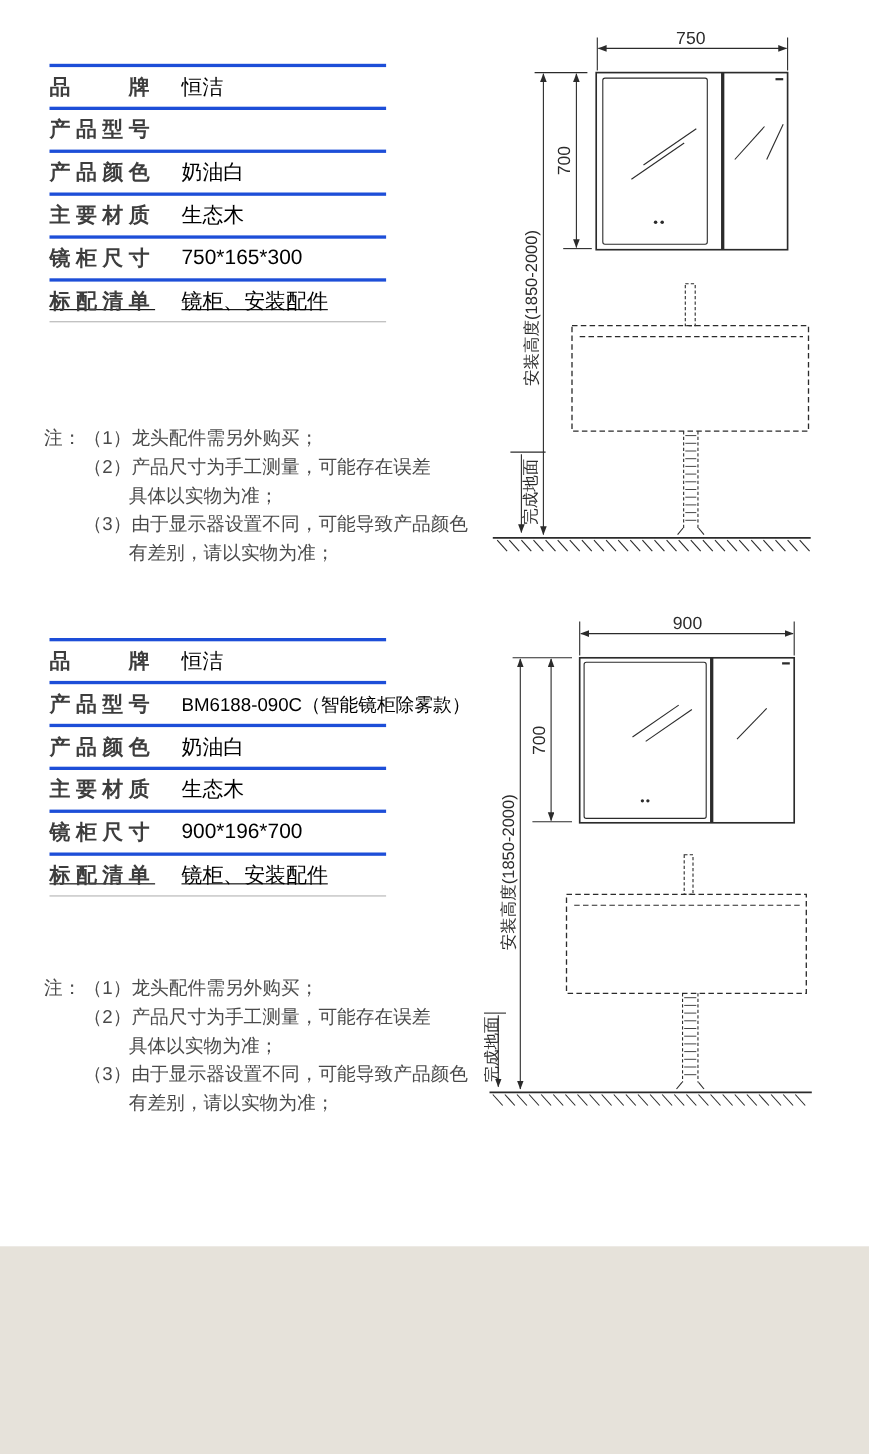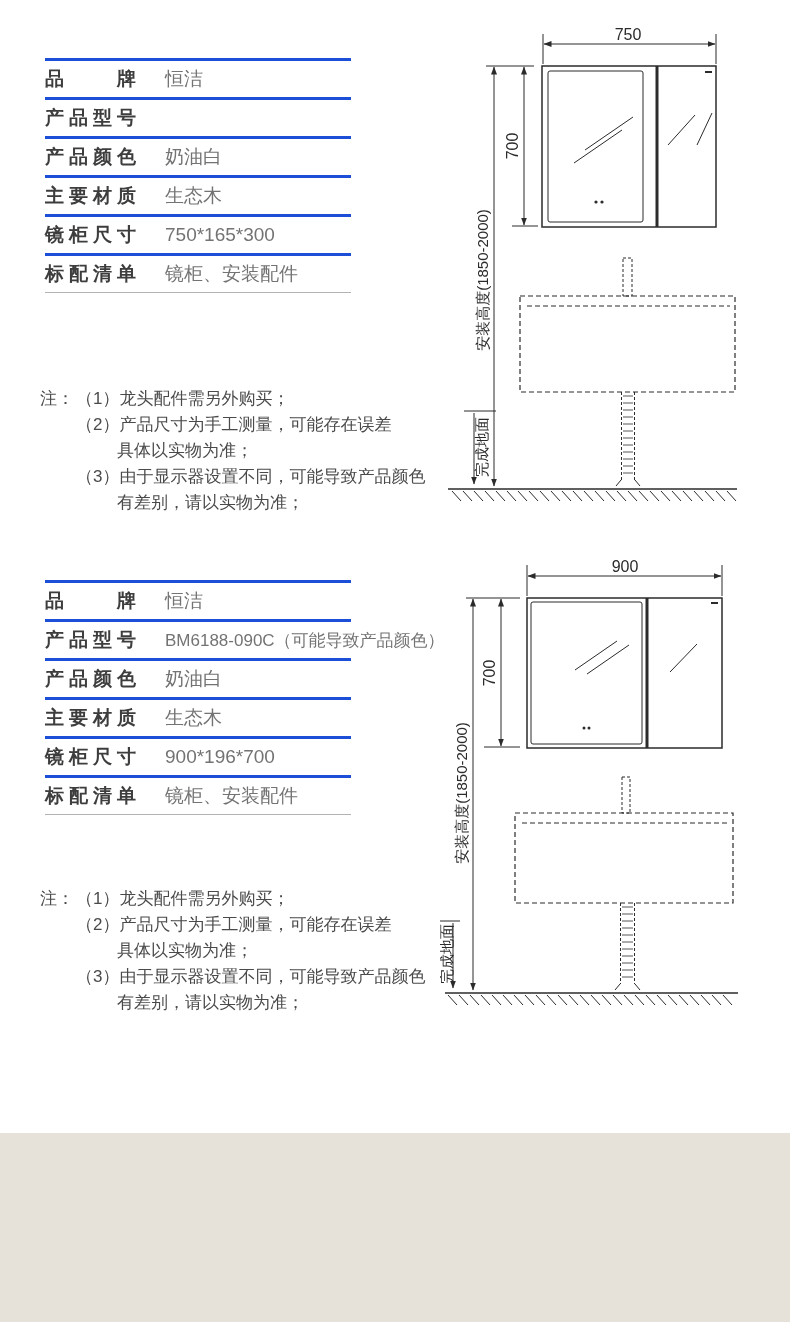--- a/index.html
+++ b/index.html
@@ -1,23 +1,23 @@
 <!DOCTYPE html>
 <html><head>
 <meta charset="utf-8">
 <style>
   html,body{margin:0;padding:0;background:#fff;}
   .page{position:relative;width:790px;height:1322px;background:#ffffff;overflow:hidden;
         font-family:"Liberation Sans",sans-serif;}
   
   .spec-table{position:absolute;width:306px;}
   .spec-row{display:flex;align-items:center;height:36px;border-top:3px solid #1d4ed8;white-space:nowrap;}
-  .spec-row:last-child{border-bottom:1px solid #b3b3b3;}
+  .spec-row:last-child{border-bottom:1px solid #b3b3b3;text-decoration:underline;}
   .spec-label{flex:none;width:120px;font-size:19px;font-weight:700;color:#3d3d3d;letter-spacing:5px;}
-  .spec-value{font-size:19px;color:#737373;}
+  .spec-value{font-size:19px;color:#000000;}
   .spec-value.small{font-size:17px;}
   
   .notes{position:absolute;display:flex;font-size:17px;line-height:26px;color:#4a4a4a;white-space:nowrap;}
   .notes-prefix{flex:none;width:36px;}
   .note-line.cont{padding-left:41px;}
   
   .dwg{position:absolute;}
   .dwg text{font-family:"Liberation Sans",sans-serif;fill:#2b2b2b;}
   .dwg .ln{stroke:#2b2b2b;fill:none;}
   .footer-band{position:absolute;left:0;width:790px;height:189px;top:1133px;background:#e6e2da;}
@@ -168,21 +168,21 @@
     </g>
   </svg>
 
   <div class="spec-table" style="left:45px;top:580px;">
     <div class="spec-row">
       <span class="spec-label">品　　牌</span>
       <span class="spec-value">恒洁</span>
     </div>
     <div class="spec-row">
       <span class="spec-label">产品型号</span>
-      <span class="spec-value small">BM6188-090C（可能导致产品颜色）</span>
+      <span class="spec-value small">BM6188-090C（智能镜柜除雾款）</span>
     </div>
     <div class="spec-row">
       <span class="spec-label">产品颜色</span>
       <span class="spec-value">奶油白</span>
     </div>
     <div class="spec-row">
       <span class="spec-label">主要材质</span>
       <span class="spec-value">生态木</span>
     </div>
     <div class="spec-row">

